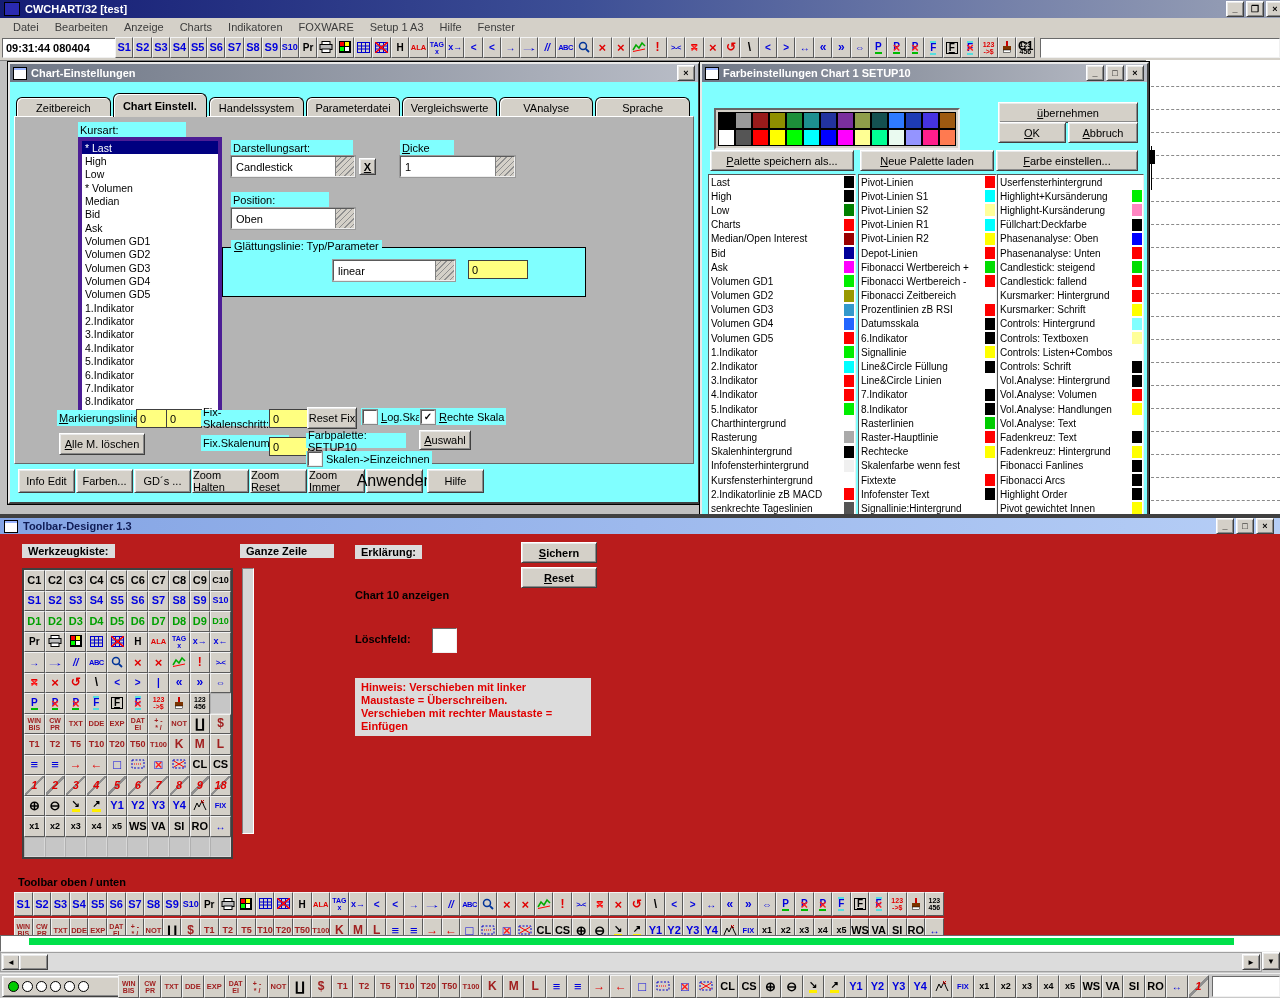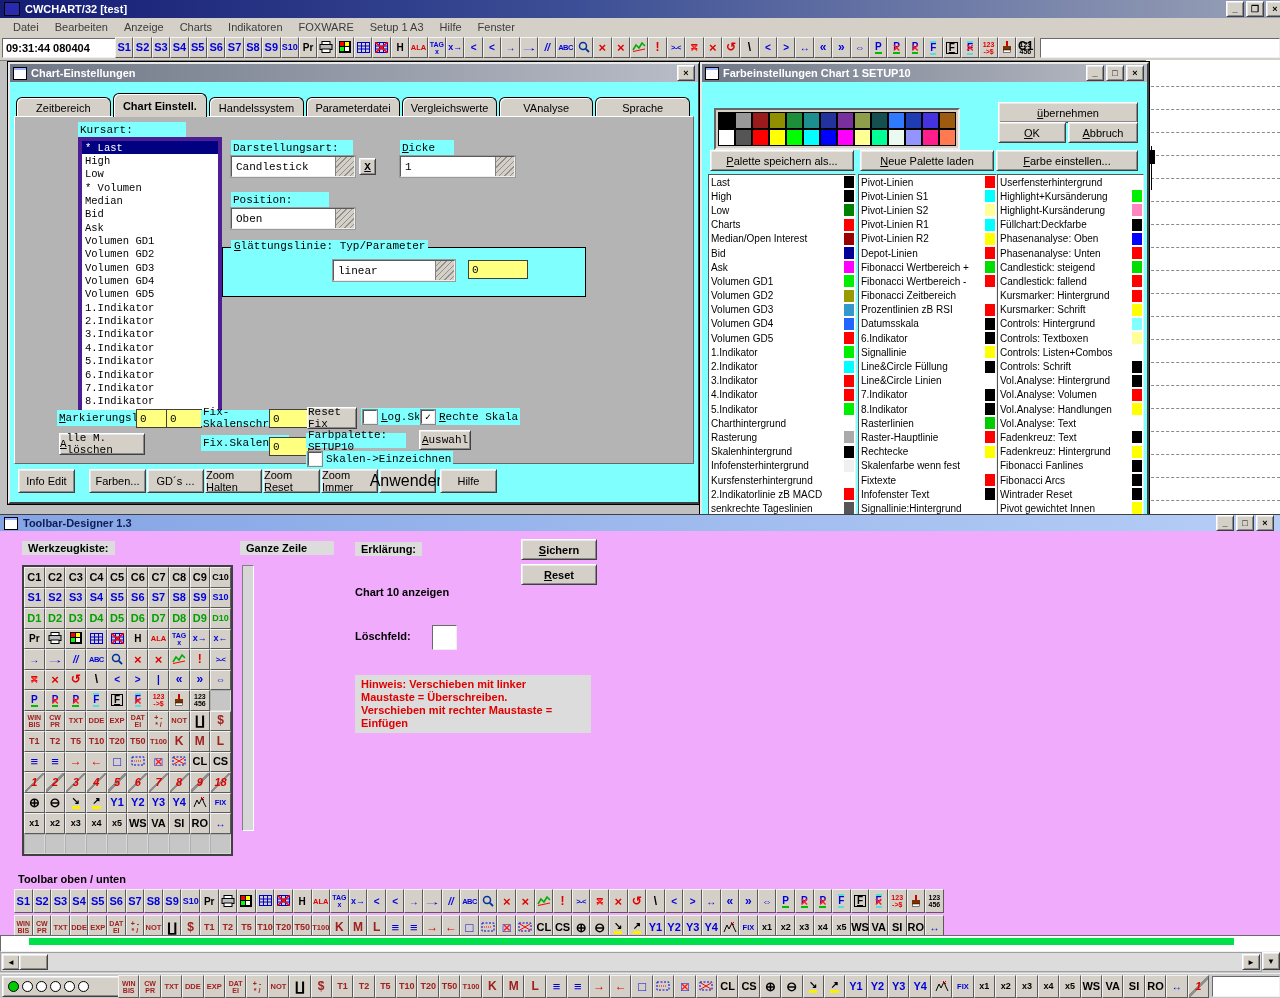--- a/index.html
+++ b/index.html
@@ -44,21 +44,21 @@
   
   .grow{display:flex;}
   .gcell{width:18.7px;height:18.5px;}
   
   .cyan{background:#80ffff;}
   .cyanlbl{background:#80ffff;color:#000;padding:0 2px;display:flex;align-items:center;}
   .dlgframe{border:2px solid;border-color:#e8e8e8 #404040 #404040 #e8e8e8;box-shadow:0 0 0 1px #000;}
   .tab{flex:1;margin-right:2px;height:19px;display:flex;align-items:center;justify-content:center;background:#d4d0c8;
     border:1px solid #000;border-bottom:none;border-radius:6px 6px 0 0;box-shadow:inset 1px 1px 0 #fff;}
   .tab.active{font-weight:bold;height:23px;margin-top:-4px;text-decoration:none;z-index:3;}
-  .panel{background:#b4b4b4;border:1px solid;border-color:#fff #666 #666 #fff;font-family:Liberation Mono, monospace;}
+  .panel{background:#b4b4b4;border:1px solid;border-color:#fff #666 #666 #fff;}
   .listbox{background:#fff;border:4px solid #4c1d95;overflow:hidden;}
   .krow{height:13.35px;display:flex;align-items:center;padding:0 3px;font-size:10.5px;}
   .krow.sel{background:#000080;color:#fff;}
   .combo{display:flex;background:#fff;border:1px solid;border-color:#5a5a5a #eee #eee #5a5a5a;box-shadow:0 0 0 1px #9a9a9a;}
   .combo .val{flex:1;padding:1px 4px;display:flex;align-items:center;}
   .combo .cbtn{width:18px;flex:none;background:repeating-linear-gradient(135deg,#d4d0c8 0 3px,#8f8f8f 3px 4px);border-left:1px solid #808080;}
   .yin{background:#ffff80;border:1px solid #404040;padding:0 3px;display:flex;align-items:center;font-size:11px;}
   .cb{width:12px;height:12px;background:#fff;border:1px solid;border-color:#555 #eee #eee #555;box-shadow:0 0 0 1px #888;
     display:flex;align-items:center;justify-content:center;font-size:10px;font-weight:bold;flex:none;}
   .groupbox{border:1px solid #000;}
@@ -421,21 +421,21 @@
       <div class="abs cyanlbl" style="left:186px;top:318px;width:84px;height:16px;">Fix.Skalenumfang</div>
       <div class="abs yin" style="left:254px;top:320px;width:32px;height:17px;">0</div>
       <div class="abs cyanlbl" style="left:291px;top:316px;width:96px;height:15px;">Farbpalette: SETUP10</div>
       <div class="abs btn" style="left:404px;top:313px;width:50px;height:18px;"><u>A</u>uswahl</div>
       <div class="abs cyanlbl" style="left:291px;top:334px;height:15px;gap:4px;">
         <span class="cb"></span>
         <span able="false">Skalen-&gt;Einzeichnen</span>
       </div>
     </div>
     <div class="abs" style="left:8px;top:405px;display:flex;">
-        <div class="btn" style="width: 55px; height: 22px; margin-right: 14px; font-size: 11px;">Info Edit</div>
+        <div class="btn" style="width: 55px; height: 22px; margin-right: 1px; font-size: 11px;">Info Edit</div>
         <div class="btn" style="width: 55px; height: 22px; margin-right: 1px; font-size: 11px;">Farben...</div>
         <div class="btn" style="width: 55px; height: 22px; margin-right: 1px; font-size: 11px;">GD´s ...</div>
         <div class="btn" style="width: 55px; height: 22px; margin-right: 1px; font-size: 11px;">Zoom Halten</div>
         <div class="btn" style="width: 55px; height: 22px; margin-right: 1px; font-size: 11px;">Zoom Reset</div>
         <div class="btn" style="width: 55px; height: 22px; margin-right: 1px; font-size: 11px;">Zoom Immer</div>
         <div class="btn" style="width: 55px; height: 22px; margin-right: 4px; font-size: 16px;">Anwenden</div>
         <div class="btn" style="width: 55px; height: 22px; margin-right: 1px; font-size: 11px;">Hilfe</div>
       </div>
   </div>
 
@@ -770,32 +770,32 @@
         </div>
         <div class="cl-row">
           <span class="cl-label">Fibonacci Fanlines</span>
           <span class="cl-sw" style="background: rgb(0, 0, 0);"></span>
         </div>
         <div class="cl-row">
           <span class="cl-label">Fibonacci Arcs</span>
           <span class="cl-sw" style="background: rgb(0, 0, 0);"></span>
         </div>
         <div class="cl-row">
-          <span class="cl-label">Wintrader Reset</span>
+          <span class="cl-label">Highlight Order</span>
           <span class="cl-sw" style="background: rgb(0, 0, 0);"></span>
         </div>
         <div class="cl-row">
           <span class="cl-label">Pivot gewichtet Innen</span>
           <span class="cl-sw" style="background: rgb(255, 255, 0);"></span>
         </div>
         <div class="cl-row"></div>
       </div>
   </div>
 
-  <div class="abs" style="left:0;top:514px;width:1280px;height:421px;border-top:1px solid #404040;background:#f0abfc;">
+  <div class="abs" style="left:0;top:514px;width:1280px;height:421px;border-top:4px solid #404040;background:#b91c1c;">
     <div class="blue-title" style="height:16px;">
       <span class="win-icon"></span>
       <span>Toolbar-Designer 1.3</span>
       <span style="margin-left:auto;display:flex;gap:2px;margin-right:2px;">
         <span class="btn winbtn">_</span>
         <span class="btn winbtn">□</span>
         <span class="btn winbtn">×</span>
       </span>
     </div>
     <div class="abs" style="left:0;top:16px;width:1280px;height:405px;">

